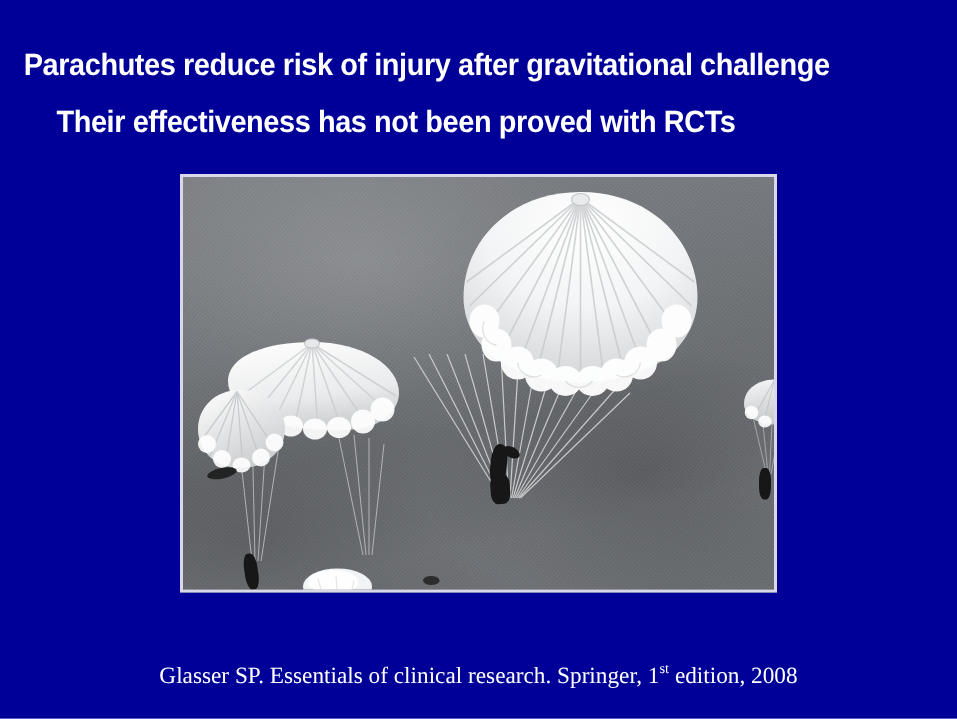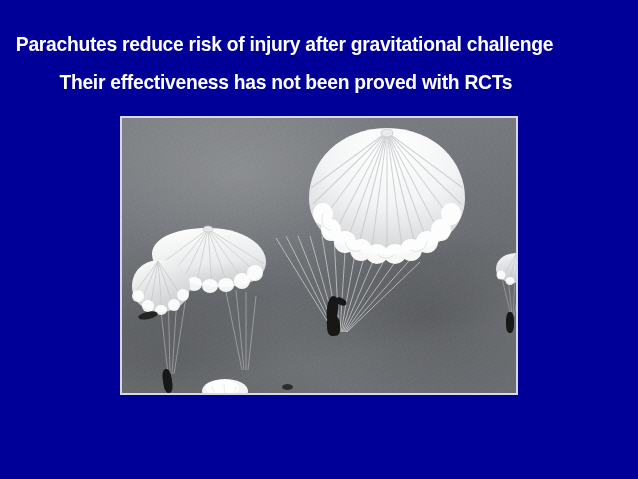--- a/index.html
+++ b/index.html
@@ -20,21 +20,21 @@
     background: #000099;
     overflow: hidden;
   }
 
   
   .title-block {
     position: absolute;
     top: 30px;
     left: 0;
     width: 528px;
-    text-align: right;
+    text-align: center;
   }
   .title-line {
     color: #ffffff;
     font-family: "Liberation Sans", sans-serif;
     font-weight: bold;
     font-size: 20.5px;
     line-height: 28px;
     letter-spacing: -0.3px;
     transform: scaleX(0.94);
     transform-origin: center center;
@@ -378,14 +378,17 @@
       <div class="figure" id="jumper-main-legs"></div>
       <div class="figure" id="jumper-main-arm"></div>
       <div class="figure" id="jumper-right"></div>
       <div class="figure" id="jumper-low-left"></div>
       <div class="figure" id="debris-left"></div>
       <div class="figure" id="debris-right"></div>
 
     </div>
   </div>
 
+  <div id="caption">
+    <span>Glasser SP. Essentials of clinical research. Springer, 1</span><sup>st</sup><span> edition, 2008</span>
+  </div>
 
 </div>
 
 </body></html>

